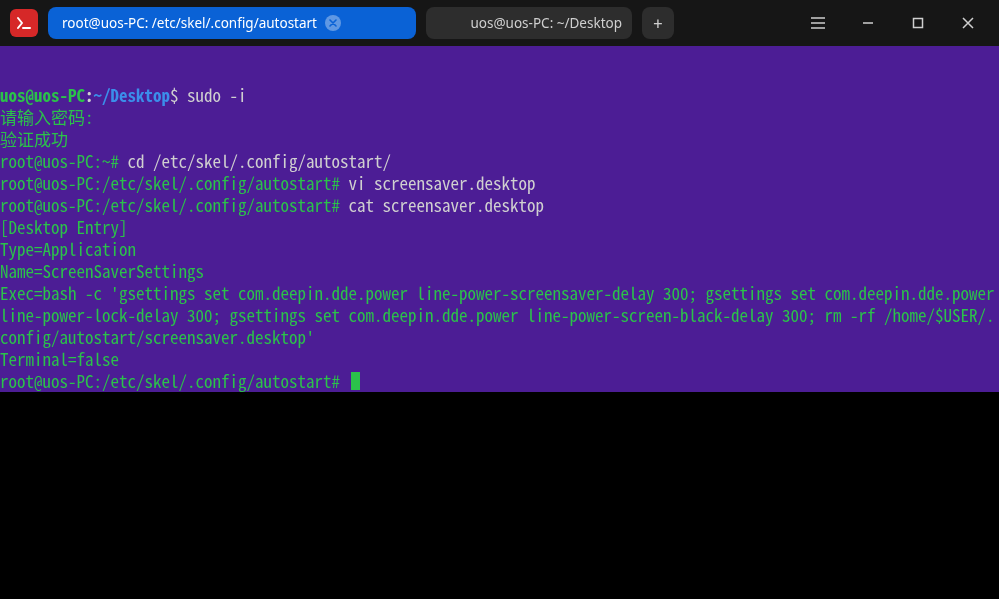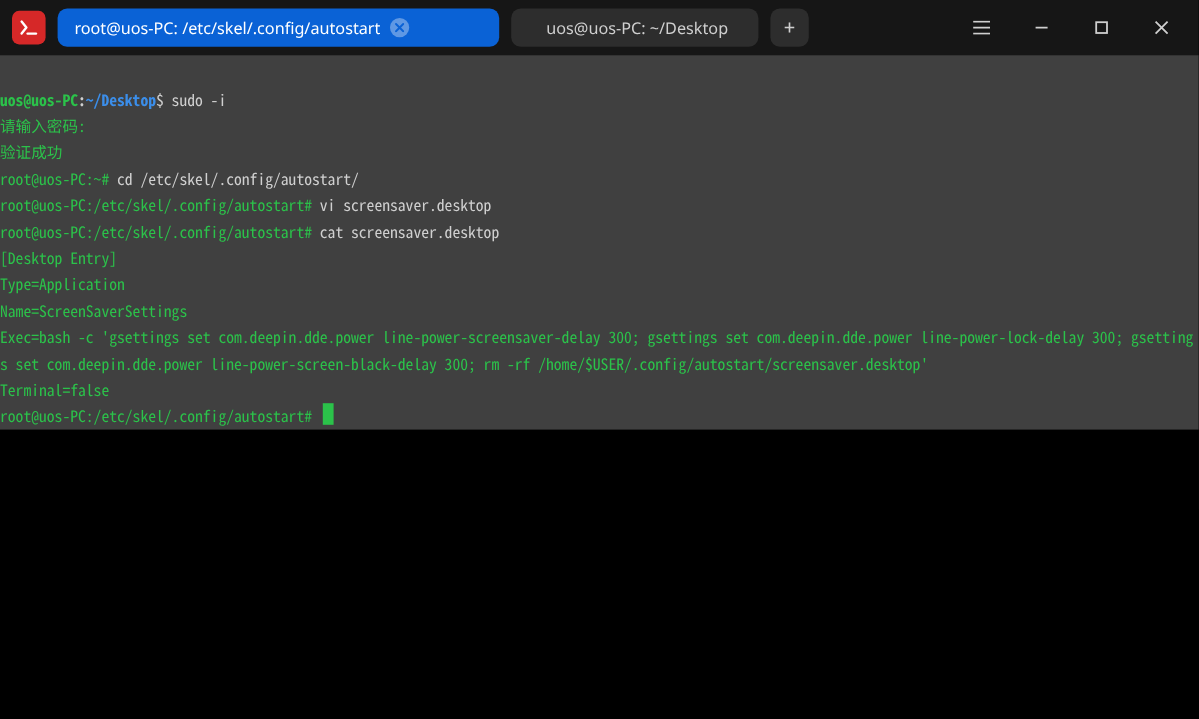--- a/index.html
+++ b/index.html
@@ -35,21 +35,21 @@
     font-family: "Noto Sans", "Segoe UI", sans-serif;
   }
   .tab.active {
     background: #0a62d6;
     width: 368px;
     color: #ffffff;
   }
   .tab.inactive {
     background: #2d2d2d;
     width: 206px;
-    justify-content: center;
+    justify-content: flex-end;
     color: #cfcfcf;
   }
   .tab-label { overflow: hidden; text-overflow: ellipsis; }
   .tab-close {
     width: 16px; height: 16px; border-radius: 50%;
     background: rgba(255,255,255,0.35);
     display: flex; align-items: center; justify-content: center;
     font-size: 11px; color: #0a62d6; cursor: pointer;
   }
   .new-tab {
@@ -64,25 +64,25 @@
   .titlebar-spacer { flex: 1 1 auto; }
   .titlebar-controls { display: flex; align-items: center; gap: 0; }
   .winbtn {
     width: 50px; height: 46px;
     display: flex; align-items: center; justify-content: center;
     color: #cfcfcf; cursor: pointer;
   }
   .winbtn svg { display:block; }
 
   .terminal {
-    background: #404040;
+    background: #4c1d95;
     color: #d0d0d0;
-    font-size: 13px;
+    font-size: 17px;
     line-height: 22px;
-    padding: 4px 0 0 0;
+    padding: 16px 0 0 0;
     white-space: pre-wrap;
     word-break: break-all;
     font-family: "Noto Sans Mono CJK SC", "DejaVu Sans Mono", Consolas, monospace;
   }
   .terminal .line { }
   .c-user { color: #2bc24a; font-weight: bold; }
   .c-colon { color: #d0d0d0; font-weight: bold;}
   .c-path { color: #3b8eea; font-weight: bold; }
   .c-prompt { color: #d0d0d0; }
   .c-cmd  { color: #d0d0d0; }

